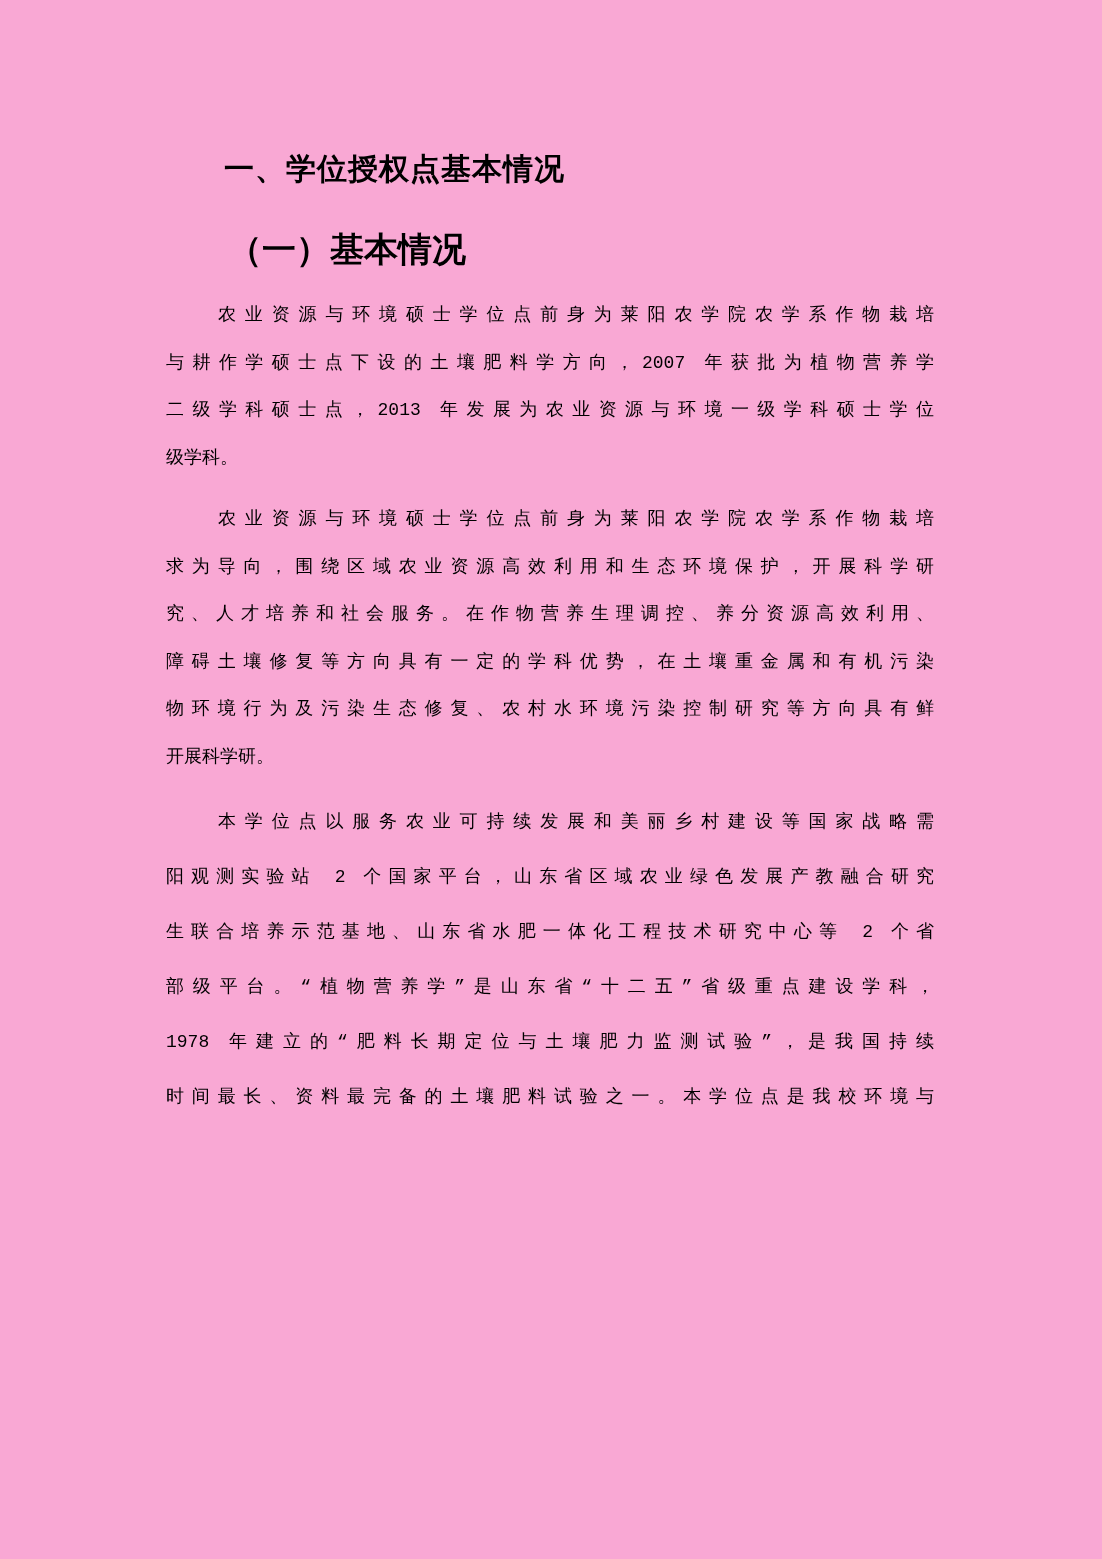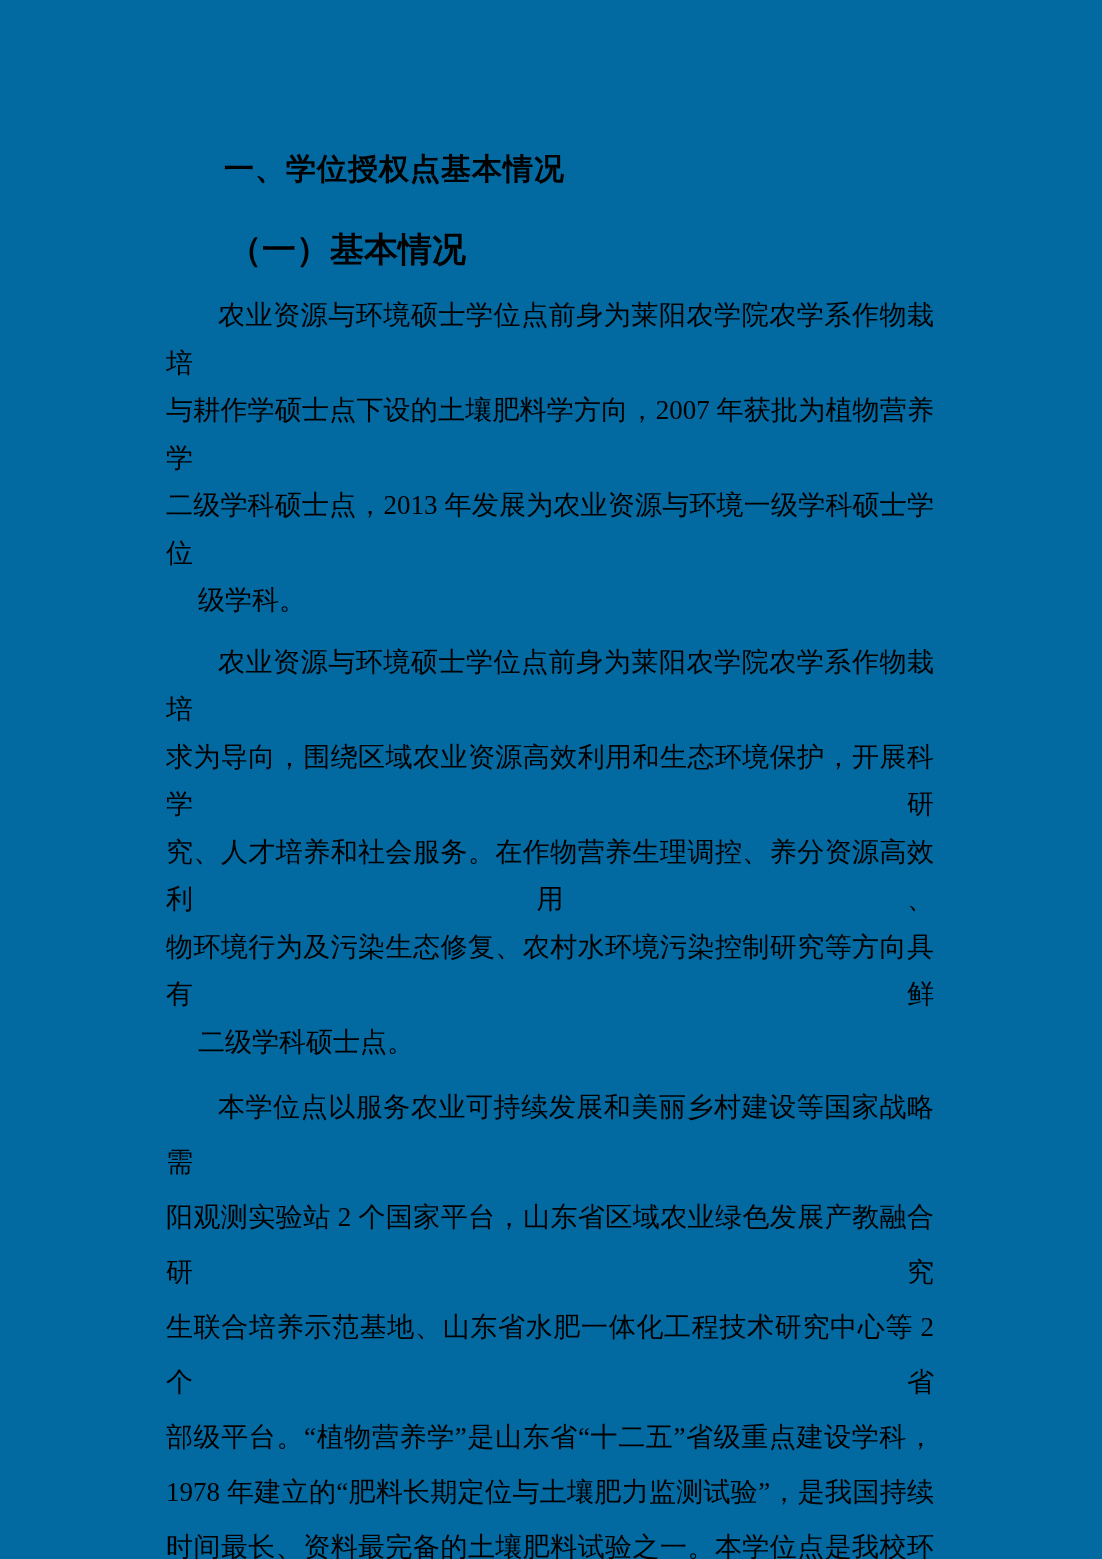--- a/index.html
+++ b/index.html
@@ -5,21 +5,21 @@
   html, body {
     margin: 0;
     padding: 0;
     background: #ffffff;
   }
   .page {
     position: relative;
     width: 1102px;
     height: 1559px;
     margin: 0 auto;
-    background: #0369a1;
+    background: #f9a8d4;
     color: #000000;
     overflow: hidden;
     font-family: "Liberation Serif", "DejaVu Serif", serif;
   }
   .content {
     padding: 146px 168px 0 166px; 
   }
   .doc-title {
     font-family: "Liberation Sans", "DejaVu Sans", sans-serif;
     font-weight: 700;
@@ -35,36 +35,36 @@
     font-size: 34px;
     line-height: 42px;
     text-indent: 62px;
     margin: 0;
   }
   .h-first { margin-top: 36px; }
   .para { margin: 0; }
   .p-gap-title { margin-top: 22px; }
   .p-gap { margin-top: 14px; }
   .line {
-    font-size: 27px;
+    font-size: 18px;
     line-height: 47.5px;
     text-align: justify;
     text-align-last: justify;
     text-justify: inter-character;
     white-space: normal;
+    font-family: Liberation Mono, monospace;
   }
   .para-wide .line {
     line-height: 55px;
   }
   .line.first {
     text-indent: 52px;
   }
   .line.last {
     text-align-last: left;
-    margin-left: 32px;
   }
 </style>
 </head>
 <body>
 
 <div class="page">
   <div class="content">
 
     <h1 class="doc-title">一、学位授权点基本情况</h1>
 
@@ -74,22 +74,23 @@
       <div class="line first">农业资源与环境硕士学位点前身为莱阳农学院农学系作物栽培</div>
       <div class="line">与耕作学硕士点下设的土壤肥料学方向，2007 年获批为植物营养学</div>
       <div class="line">二级学科硕士点，2013 年发展为农业资源与环境一级学科硕士学位</div>
       <div class="line last">级学科。</div>
     </div>
 
     <div class="para p-gap">
       <div class="line first">农业资源与环境硕士学位点前身为莱阳农学院农学系作物栽培</div>
       <div class="line">求为导向，围绕区域农业资源高效利用和生态环境保护，开展科学研</div>
       <div class="line">究、人才培养和社会服务。在作物营养生理调控、养分资源高效利用、</div>
+      <div class="line">障碍土壤修复等方向具有一定的学科优势，在土壤重金属和有机污染</div>
       <div class="line">物环境行为及污染生态修复、农村水环境污染控制研究等方向具有鲜</div>
-      <div class="line last">二级学科硕士点。</div>
+      <div class="line last">开展科学研。</div>
     </div>
 
     <div class="para para-wide p-gap">
       <div class="line first">本学位点以服务农业可持续发展和美丽乡村建设等国家战略需</div>
       <div class="line">阳观测实验站 2 个国家平台，山东省区域农业绿色发展产教融合研究</div>
       <div class="line">生联合培养示范基地、山东省水肥一体化工程技术研究中心等 2 个省</div>
       <div class="line">部级平台。“植物营养学”是山东省“十二五”省级重点建设学科，</div>
       <div class="line">1978 年建立的“肥料长期定位与土壤肥力监测试验”，是我国持续</div>
       <div class="line">时间最长、资料最完备的土壤肥料试验之一。本学位点是我校环境与</div>
 

